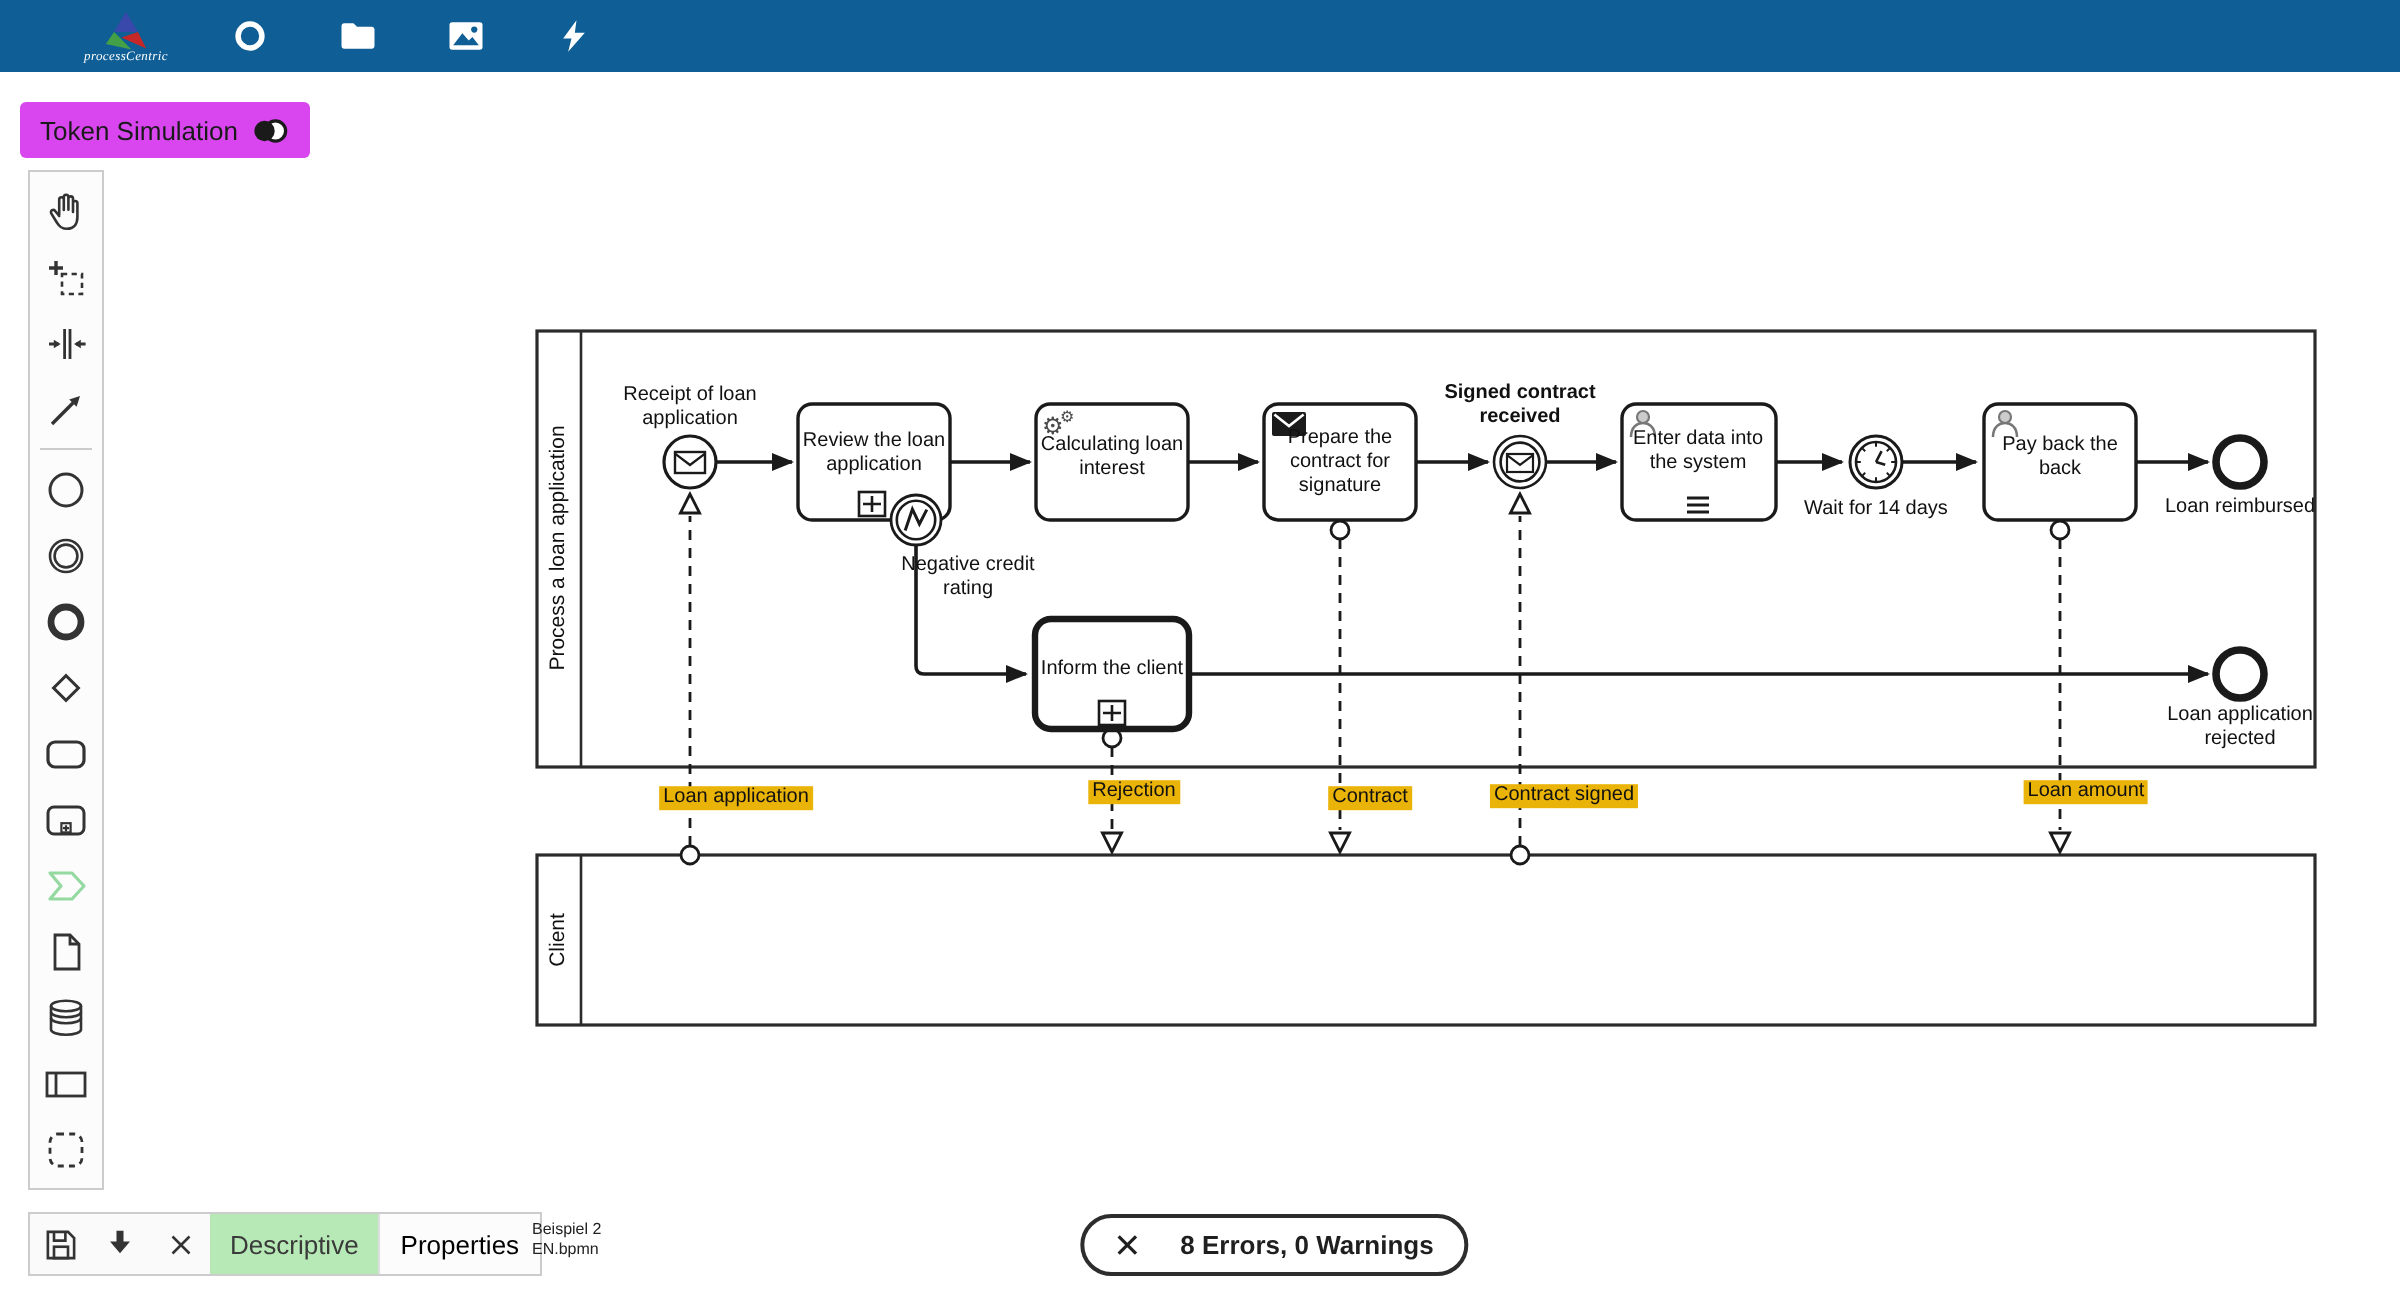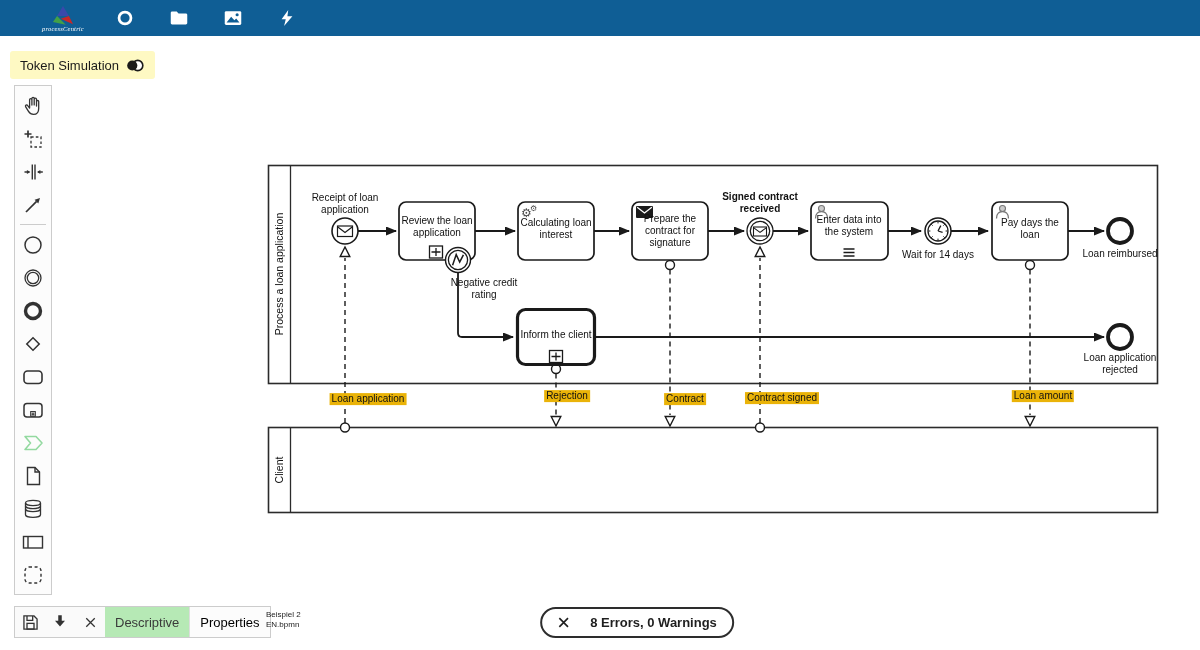--- a/index.html
+++ b/index.html
@@ -9,21 +9,21 @@
   
   .navbar { position:absolute; left:0; top:0; width:1200px; height:36px;
             background:#0f5e95; display:flex; align-items:center; z-index:30; }
   .brand { display:flex; flex-direction:column; align-items:center; margin-left:30px; width:66px; }
   .brand-text { color:#fff; font-family:"Liberation Serif", serif; font-style:italic;
                 font-size:6.5px; margin-top:-2px; letter-spacing:.2px; }
   .nav-icon { background:none; border:none; width:38px; height:36px; display:flex;
               align-items:center; justify-content:center; cursor:pointer; }
 
   
-  .token-chip { position:absolute; left:10px; top:51px; height:28px; background:#fef9c3;
+  .token-chip { position:absolute; left:10px; top:51px; height:28px; background:#d946ef;
                 border-radius:3px; display:flex; align-items:center; gap:6px;
                 padding:1px 10px; z-index:25; cursor:pointer; }
   .token-chip span { font-size:13px; color:#1a1a1a; }
 
   
   .palette { position:absolute; left:14px; top:85px; width:38px; background:#fcfcfc;
              border:1px solid #ccc; display:flex; flex-direction:column; align-items:center;
              padding:3px 0; z-index:25; }
   .pitem { width:32px; height:33px; display:flex; align-items:center; justify-content:center;
            cursor:pointer; background:transparent; border:none; }
@@ -203,21 +203,21 @@
   <div class="pool-label" style="left:279px; top:470px;">Client</div>
 
   <div class="dlabel" style="left:345px; top:204px; width:86px;">Receipt of loan application</div>
   <div class="dlabel" style="left:437px; top:227px; width:78px;">Review the loan application</div>
   <div class="dlabel" style="left:484px; top:289px; width:78px;">Negative credit rating</div>
   <div class="dlabel" style="left:556px; top:229px; width:78px;">Calculating loan interest</div>
   <div class="dlabel" style="left:670px; top:231px; width:78px;">Prepare the contract for signature</div>
   <div class="dlabel" style="left:760px; top:203px; width:88px;font-weight:bold;">Signed contract received</div>
   <div class="dlabel" style="left:849px; top:226px; width:78px;">Enter data into the system</div>
   <div class="dlabel nowrap" style="left:938px; top:255px;">Wait for 14 days</div>
-  <div class="dlabel" style="left:1030px; top:229px; width:78px;">Pay days the loan</div>
+  <div class="dlabel" style="left:1030px; top:229px; width:78px;">Pay back the back</div>
   <div class="dlabel nowrap" style="left:1120px; top:254px;">Loan reimbursed</div>
   <div class="dlabel" style="left:556px; top:335px; width:78px;">Inform the client</div>
   <div class="dlabel" style="left:1120px; top:364px; width:88px;">Loan application rejected</div>
 
   <div class="dlabel nowrap msg-label" style="left:368px; top:399px;">Loan application</div>
   <div class="dlabel nowrap msg-label" style="left:567px; top:396px;">Rejection</div>
   <div class="dlabel nowrap msg-label" style="left:685px; top:399px;">Contract</div>
   <div class="dlabel nowrap msg-label" style="left:782px; top:398px;">Contract signed</div>
   <div class="dlabel nowrap msg-label" style="left:1043px; top:396px;">Loan amount</div>
 </div>

